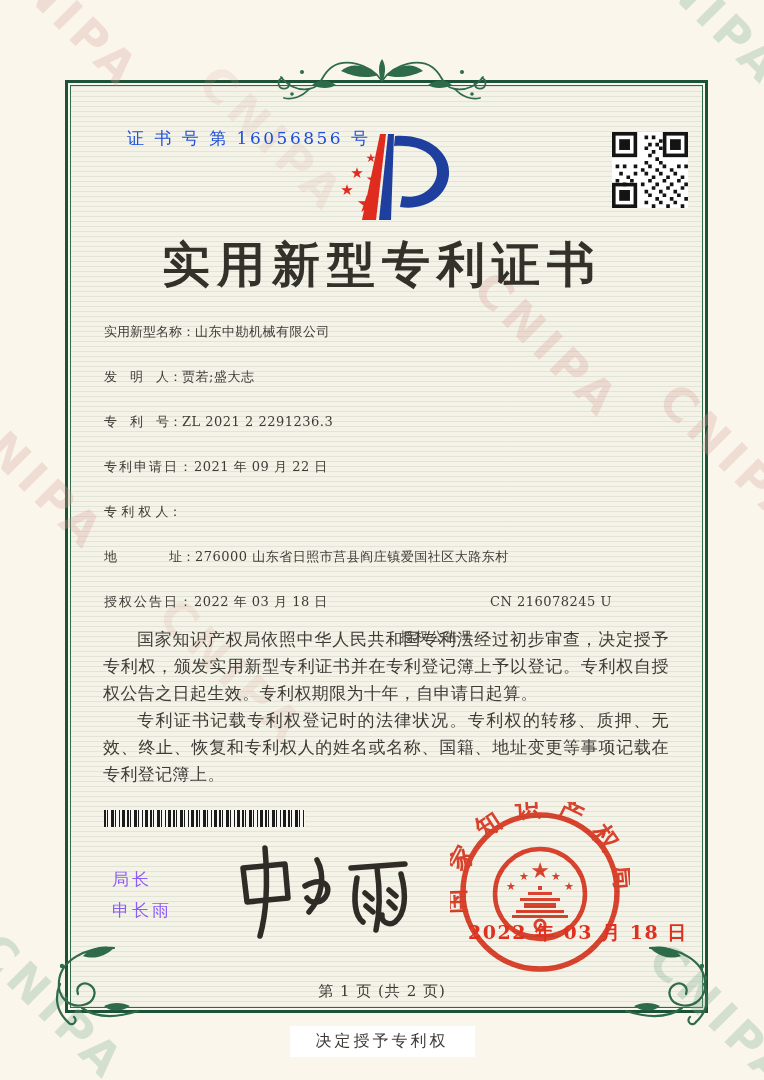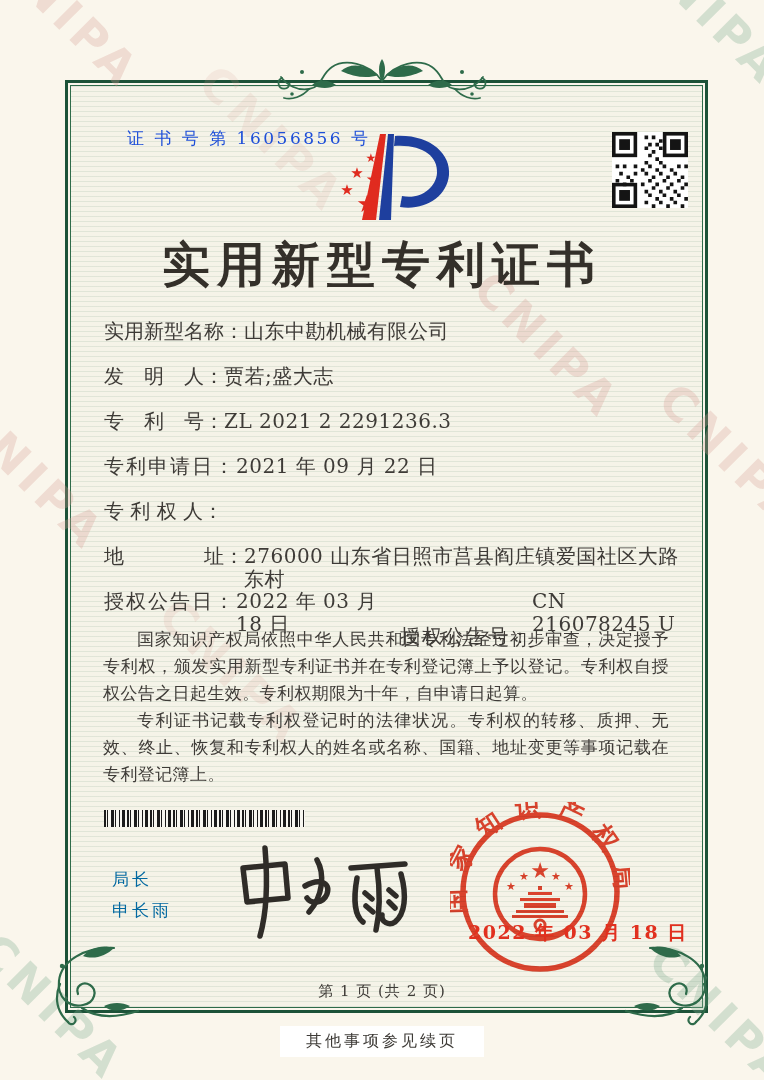--- a/index.html
+++ b/index.html
@@ -24,39 +24,39 @@
   .orn-bl{left:48px;top:944px;}
   .orn-br{left:621px;top:944px;transform:scaleX(-1);}
 
   .abs{position:absolute;z-index:2;}
   .cert-number{left:103px;top:127px;font-size:17px;letter-spacing:2.5px;color:#1d4ed8;margin-left:24px;}
   .logo{left:312px;top:120px;width:150px;height:106px;}
   .qr{left:612px;top:132px;width:76px;height:76px;}
   .title{left:0;top:233px;width:764px;text-align:center;font-size:48px;font-weight:bold;
     letter-spacing:7px;color:#34302a;}
 
-  .fields{left:104px;top:320px;width:575px;color:#3e3b37;font-size:20px;}
+  .fields{left:104px;top:320px;width:575px;color:#3e3b37;font-size:13px;}
   .field-row{display:flex;height:45px;align-items:flex-start;line-height:23px;}
   .field-label{white-space:pre;flex:none;}
   .field-value{letter-spacing:.5px;}
   .grant-row{display:flex;height:45px;line-height:23px;}
   .grant-cell1{flex:none;width:296px;display:flex;}
   .grant-cell2{display:flex;}
 
   .body-text{left:103px;top:626px;width:566px;font-size:17px;line-height:27px;color:#3e3b37;
     text-align:justify;letter-spacing:.4px;}
   .body-text p{margin:0;text-indent:2em;}
 
   .barcode{left:104px;top:810px;width:201px;height:17px;
     background:repeating-linear-gradient(90deg,
       #1b1b1b 0 2px,#f7f6f0 2px 3px,#1b1b1b 3px 4px,#f7f6f0 4px 7px,
       #1b1b1b 7px 10px,#f7f6f0 10px 11px,#1b1b1b 11px 12px,#f7f6f0 12px 15px,
       #1b1b1b 15px 16px,#f7f6f0 16px 18px,#1b1b1b 18px 21px,#f7f6f0 21px 23px);}
 
-  .signer{left:112px;top:864px;font-size:17px;letter-spacing:3px;color:#0369a1;line-height:31px;}
+  .signer{left:112px;top:864px;font-size:17px;letter-spacing:3px;color:#8b5cf6;line-height:31px;}
   .signature{left:205px;top:838px;width:210px;height:105px;z-index:3;}
 
   .seal{left:450px;top:802px;width:180px;height:180px;z-index:3;opacity:.94;mix-blend-mode:multiply;}
   .seal-date{left:468px;top:920px;width:180px;font-size:19px;letter-spacing:1.5px;
     color:#e1301f;z-index:4;font-weight:bold;white-space:nowrap;}
 
   .page-indicator{left:0;top:982px;width:764px;text-align:center;font-size:15px;
     letter-spacing:1px;color:#3e3b37;}
   .footer-note{left:0;top:1026px;width:764px;text-align:center;z-index:2;}
   .footer-note span{display:inline-block;background:#ffffff;padding:5px 26px;font-size:16px;
@@ -246,16 +246,16 @@
         <rect x="-28" y="23" width="56" height="3"></rect>
       </g>
       <path d="M-38,26 C-30,38 -16,44 0,44 C16,44 30,38 38,26" fill="none" stroke="#e23a24" stroke-width="3.5"></path>
       <circle cx="0" cy="33" r="5" fill="none" stroke="#e23a24" stroke-width="3"></circle>
     </g>
   </svg>
   <div class="abs seal-date">2022 年 03 月 18 日</div>
 
   <div class="abs page-indicator">第 1 页 (共 2 页)</div>
   <div class="abs footer-note">
-    <span>其他事项参见续页</span>
+    <span>决定授予专利权</span>
   </div>
 
 </div>
 
 </body></html>

